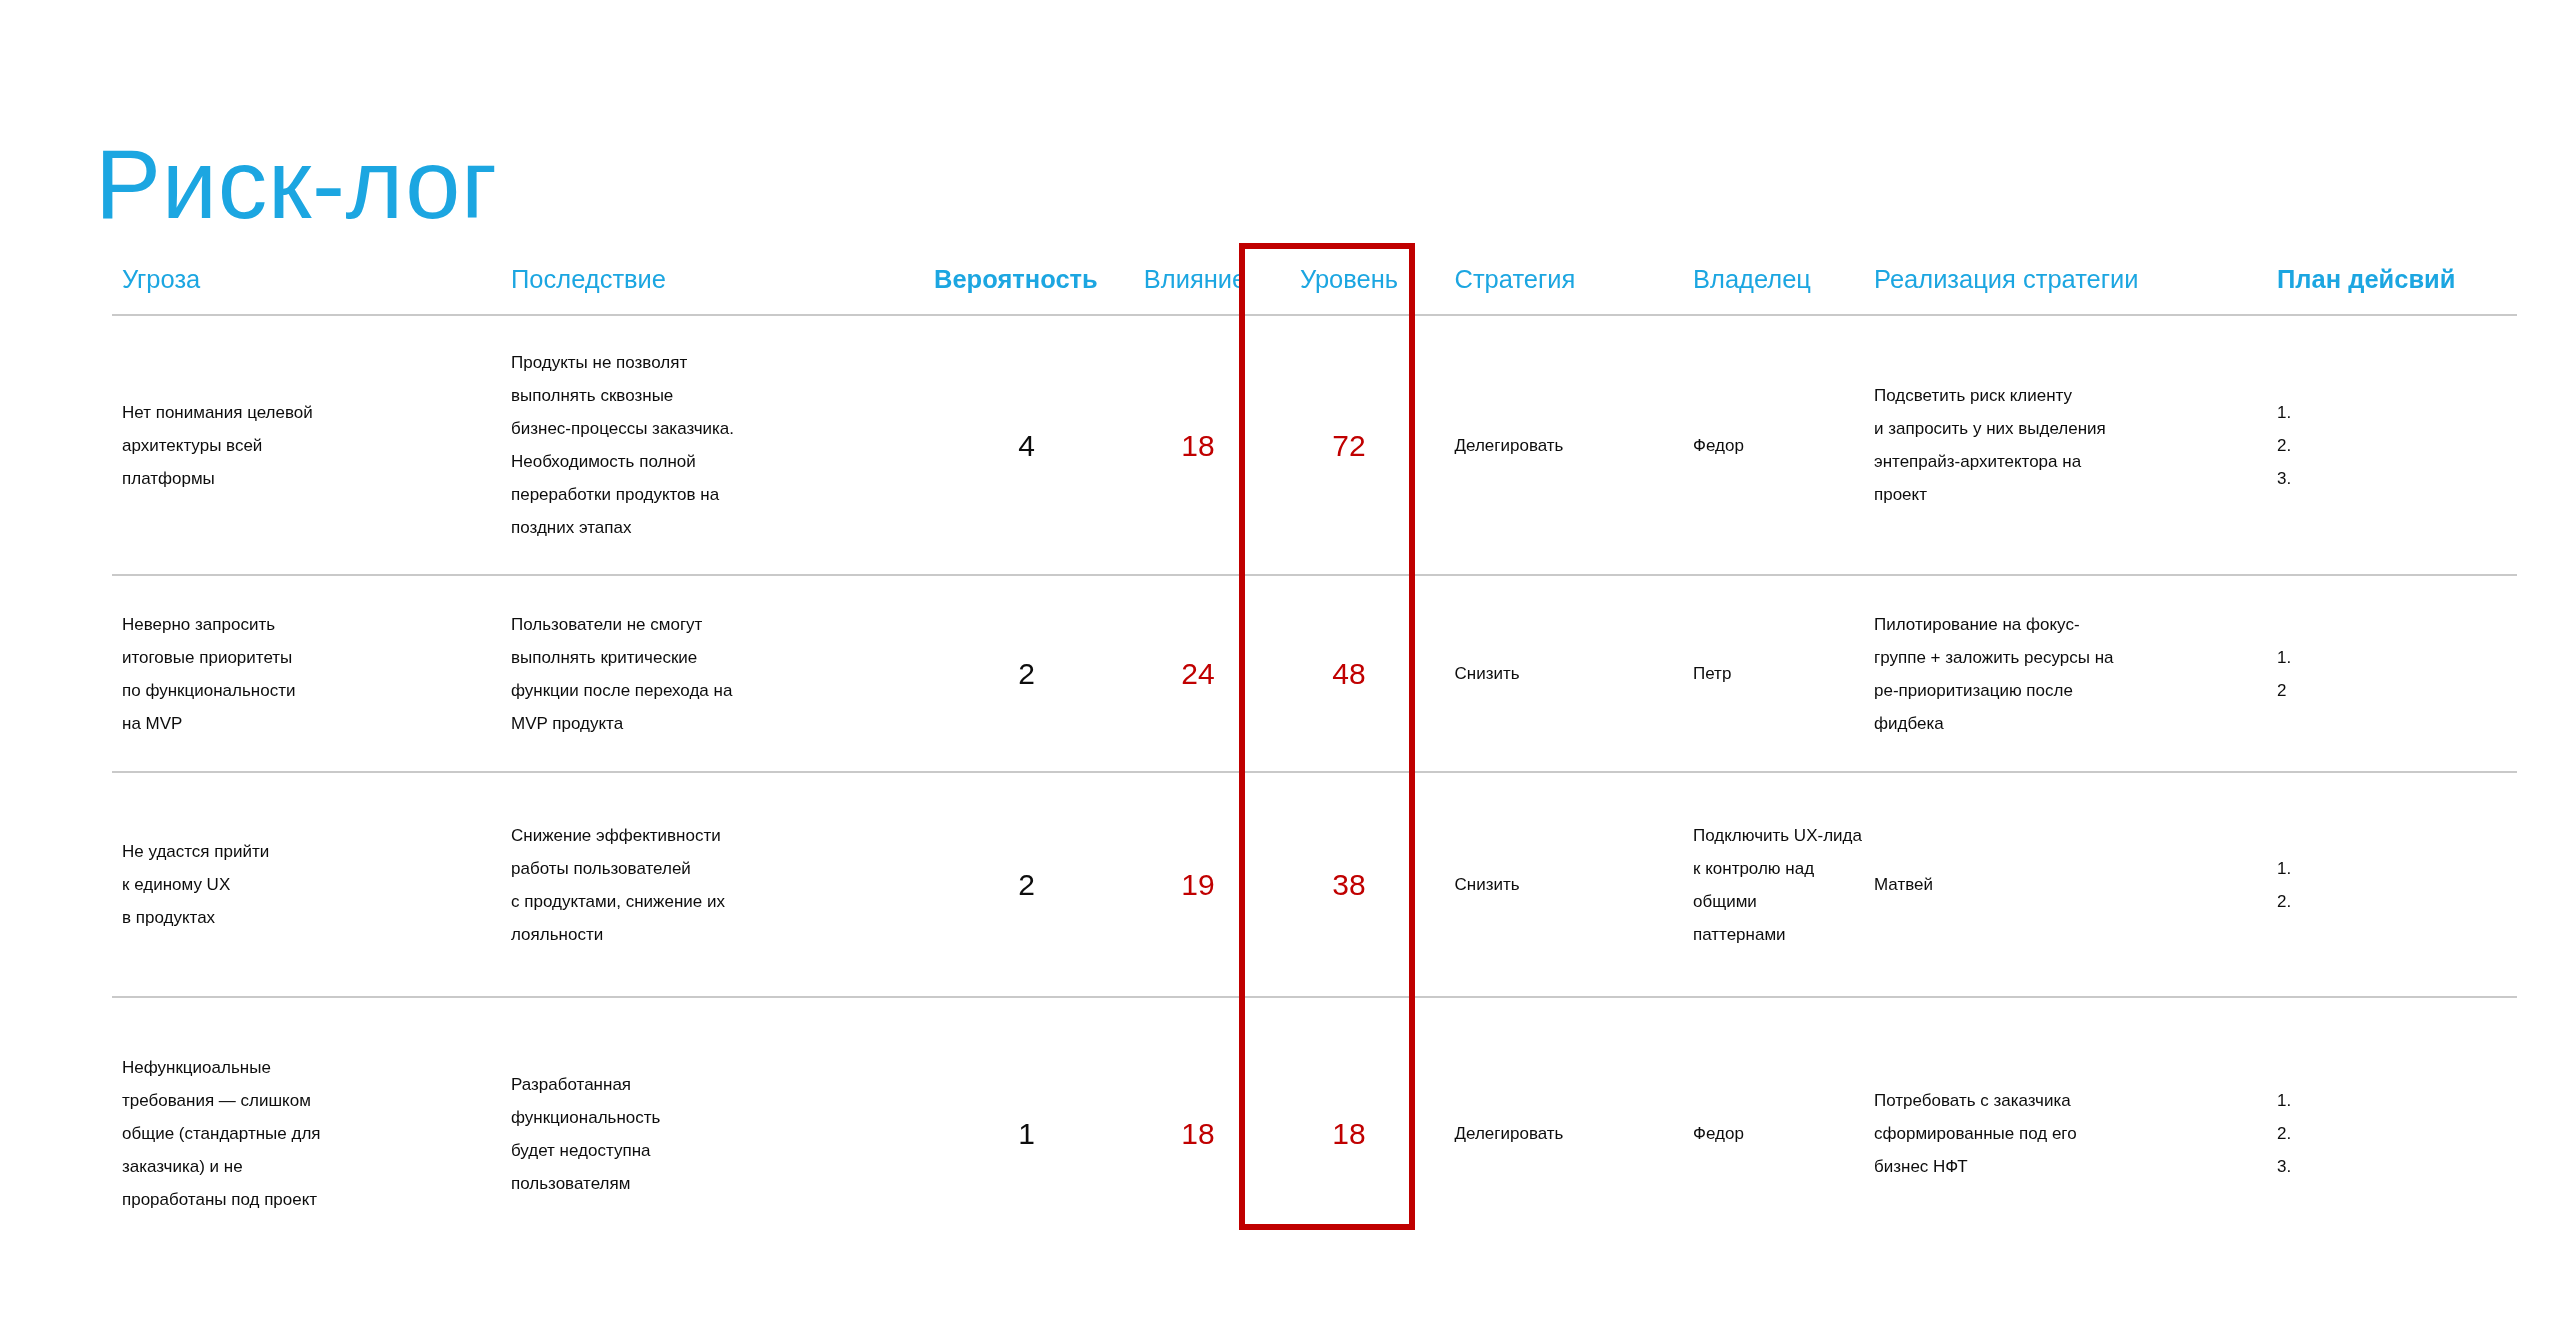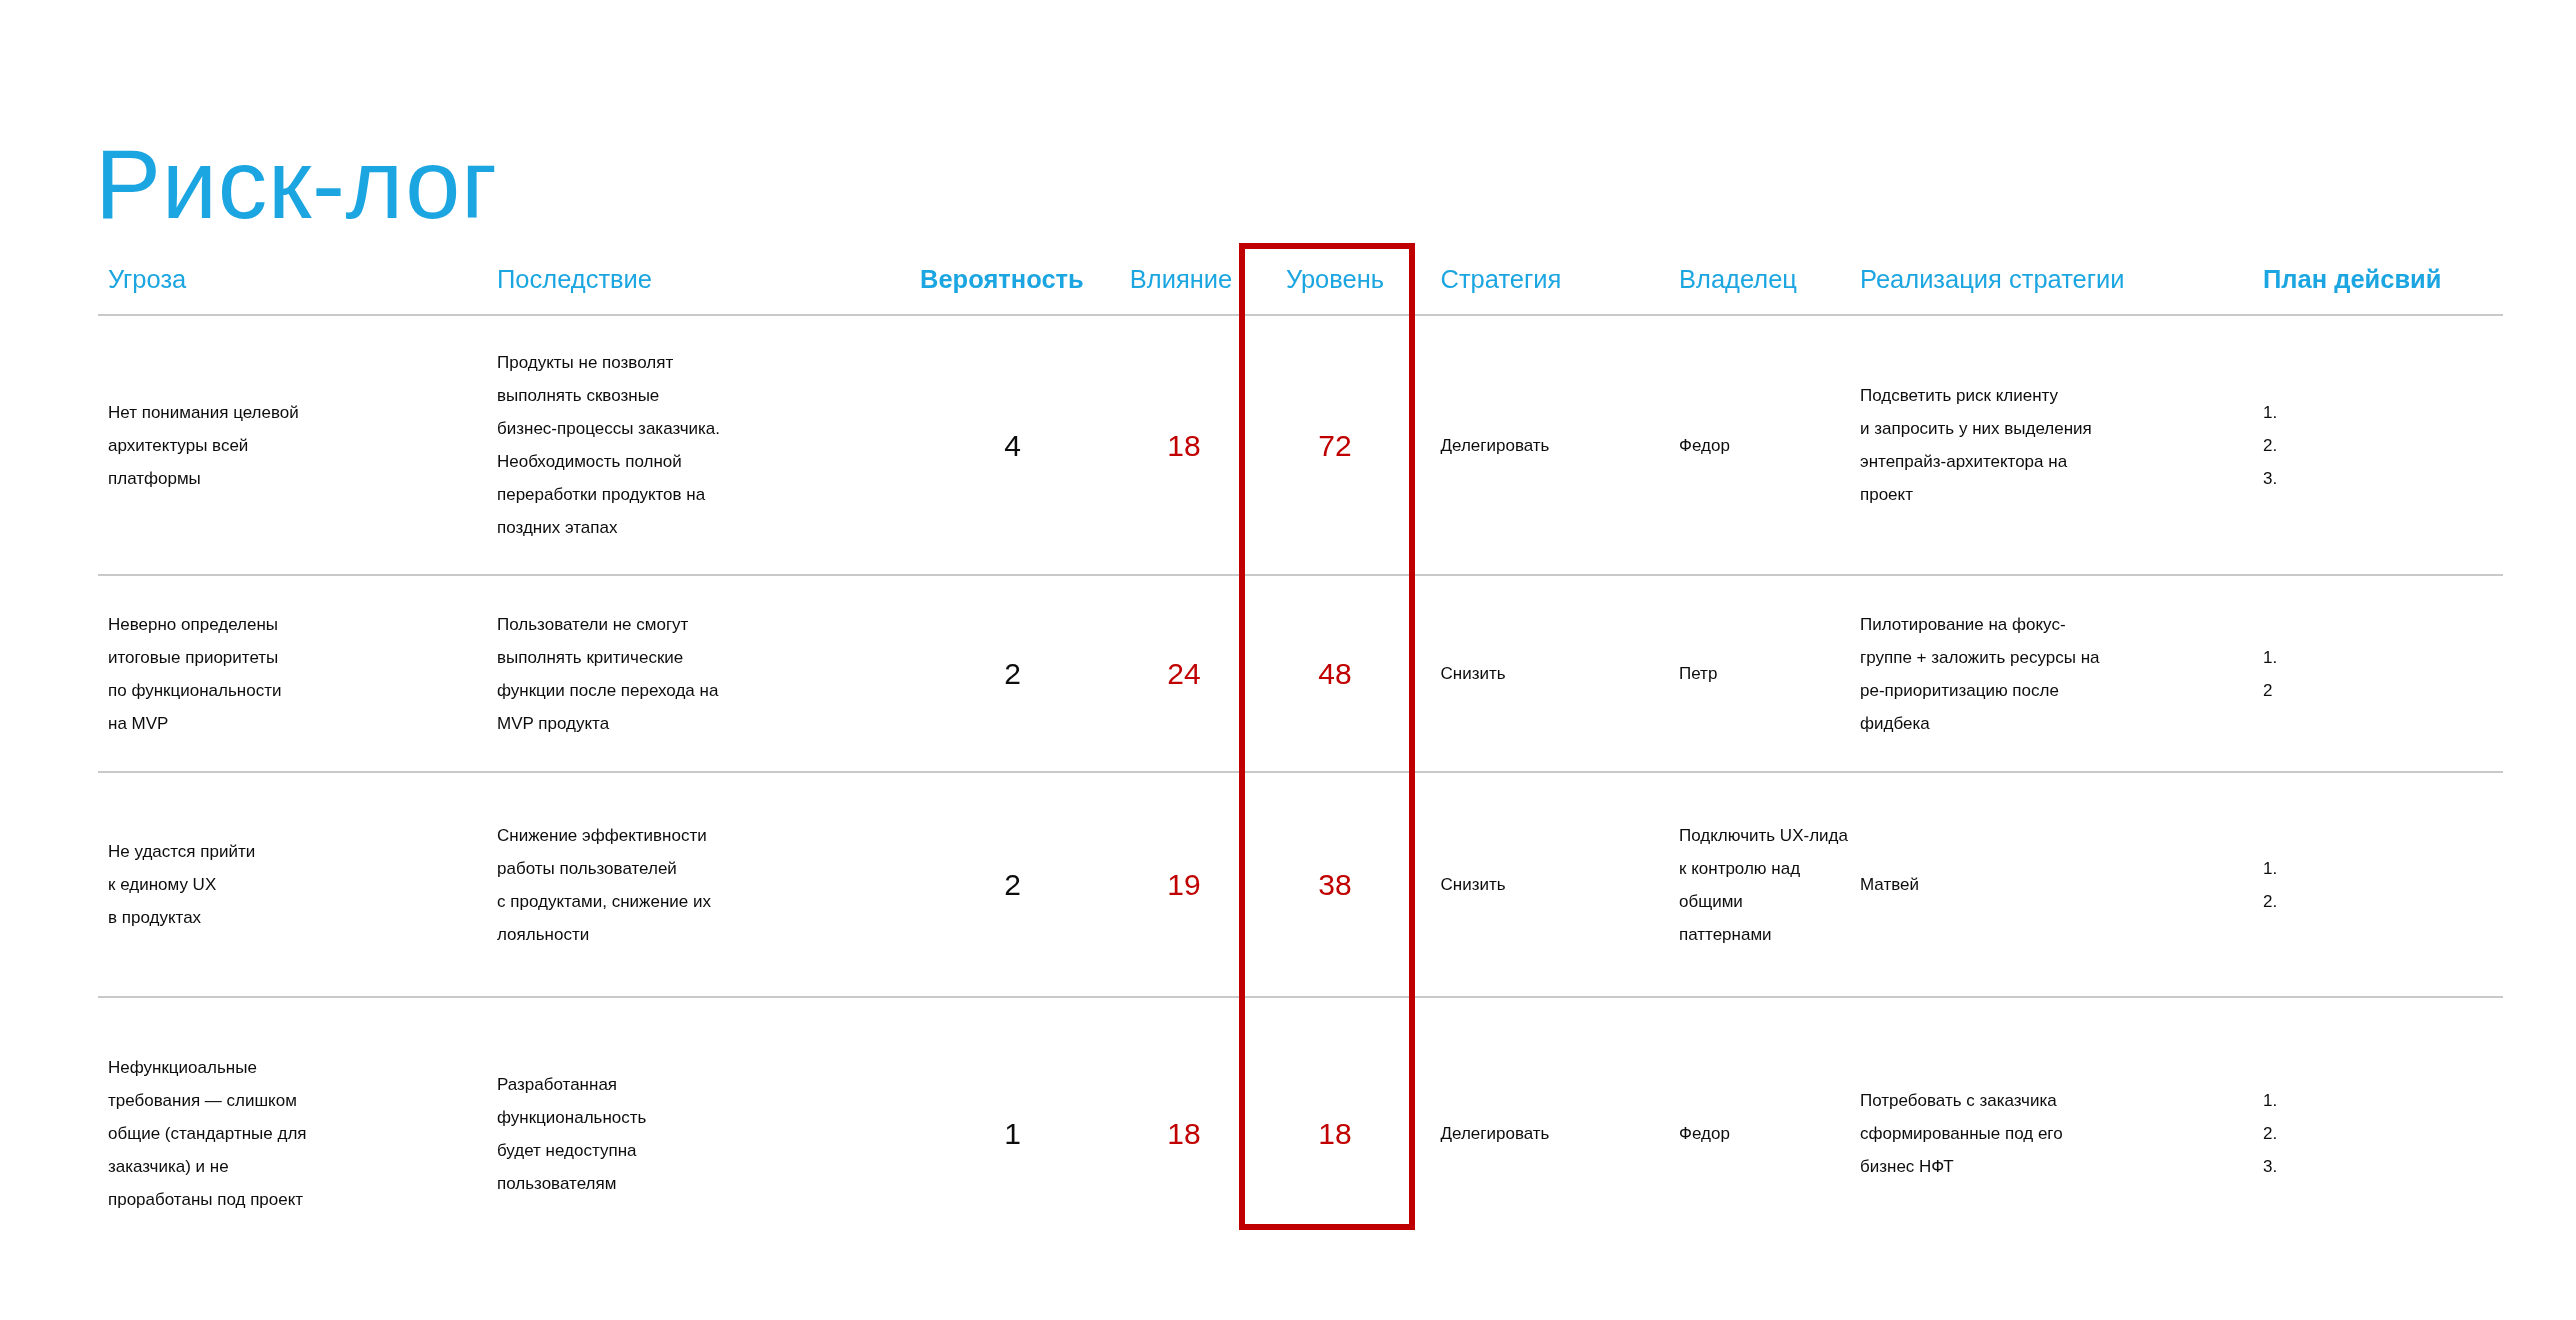--- a/index.html
+++ b/index.html
@@ -8,21 +8,21 @@
     font-family:"Liberation Sans","DejaVu Sans",sans-serif;
     color:#0d0d0d;
   }
   .page-title{
     position:absolute;left:95px;top:66px;
     font-size:99px;line-height:1.05;font-weight:400;
     letter-spacing:0.7px;
     color:var(--accent);
   }
   .risk-table{
-    position:absolute;left:98px;top:243px;width:2405px;
+    position:absolute;left:112px;top:243px;width:2405px;
     display:grid;
     grid-template-columns:389px 423px 205px 138px 164px 252px 181px 403px 250px;
     grid-template-rows:73px 260px 197px 225px 271px;
   }
   .cell{
     display:flex;align-items:center;justify-content:flex-start;
     font-size:17px;line-height:33px;
     box-sizing:border-box;
   }
   .rule{border-bottom:2.7px solid #c9c9c9;}
@@ -80,21 +80,21 @@
   <div class="cell c-strat rule">Делегировать</div>
   <div class="cell c-owner rule">Федор</div>
   <div class="cell c-impl body-text rule">Подсветить риск клиенту
 и запросить у них выделения
 энтепрайз-архитектора на
 проект</div>
   <div class="cell c-plan body-text rule">1.
 2.
 3.</div>
 
-  <div class="cell c-threat body-text rule">Неверно определены
+  <div class="cell c-threat body-text rule">Неверно запросить
 итоговые приоритеты
 по функциональности
 на MVP</div>
   <div class="cell c-conseq body-text rule">Пользователи не смогут
 выполнять критические
 функции после перехода на
 MVP продукта</div>
   <div class="cell num rule">2</div>
   <div class="cell num red rule">24</div>
   <div class="cell num red rule">48</div>

